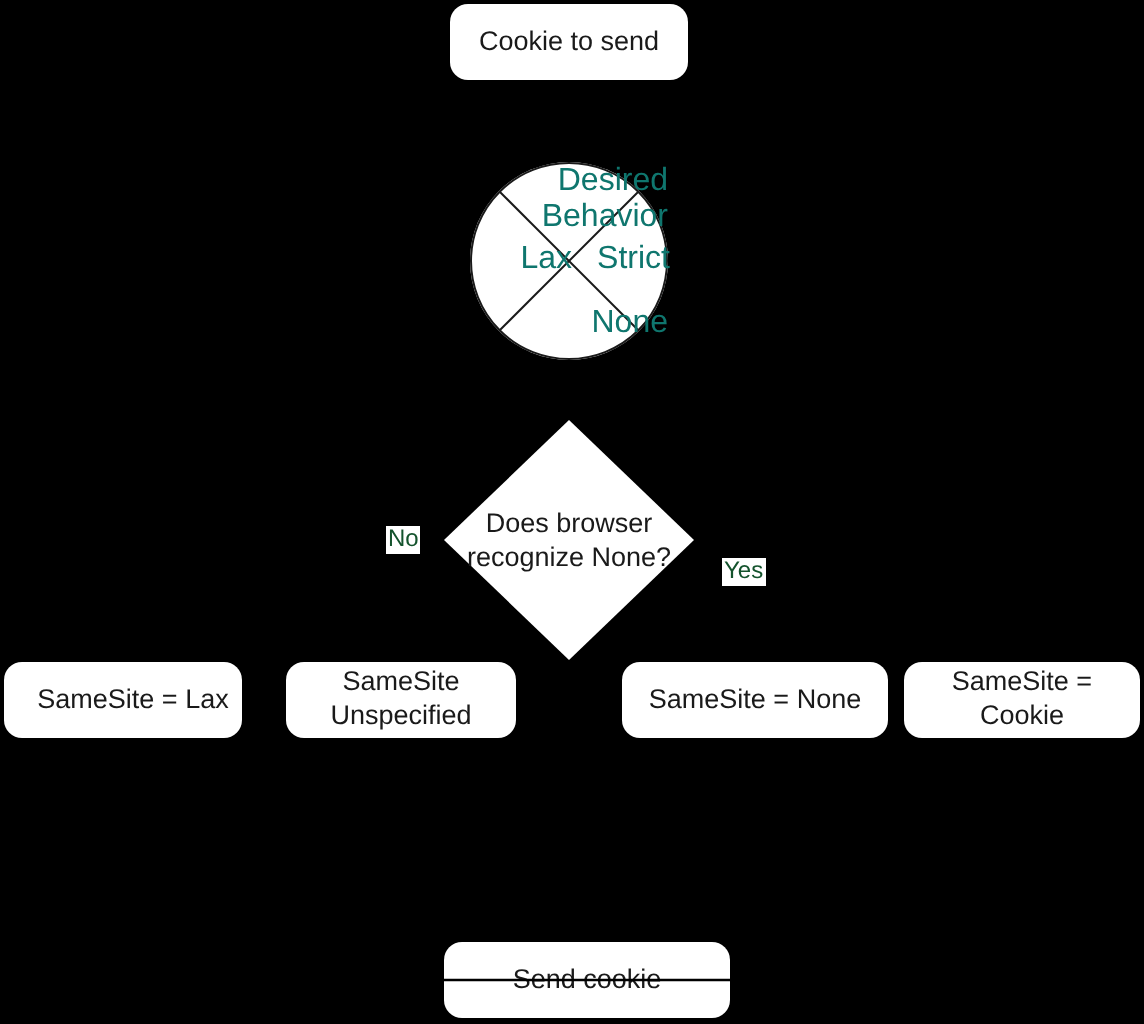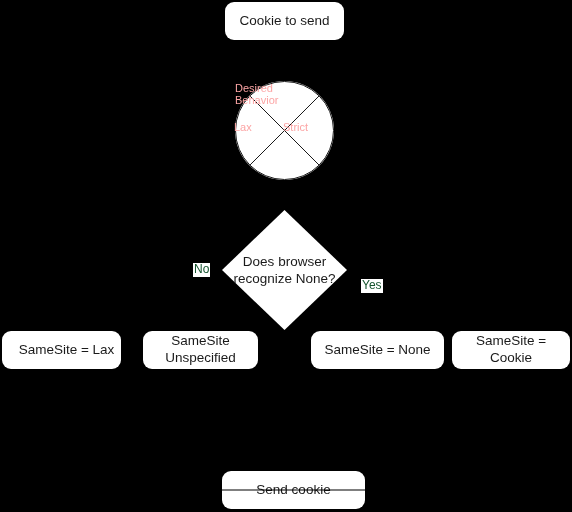--- a/index.html
+++ b/index.html
@@ -48,24 +48,24 @@
     border-radius: 50%;
   }
   .node-circle svg {
     position: absolute;
     inset: 0;
     width: 99px;
     height: 99px;
   }
   .circle-label {
     position: absolute;
-    color: #fca5a5;
-    font-size: 11px;
+    color: #0f766e;
+    font-size: 16px;
     line-height: 1.12;
-    text-align: left;
+    text-align: right;
     white-space: pre-line;
     z-index: 3;
   }
   .cl-top    { left: 0;    top: 1px;  width: 99px; }
   .cl-left   { left: -1px; top: 40px; width: 52px; }
   .cl-right  { left: 48px; top: 40px; width: 52px; }
   .cl-bottom { left: 0;    top: 72px; width: 99px; }
 
   
   .node-diamond {
@@ -143,20 +143,21 @@
     <div class="disc"></div>
     <svg viewBox="0 0 99 99">
       <circle cx="49.5" cy="49.5" r="49" fill="none" stroke="#1a1a1a" stroke-width="1"></circle>
       <line x1="14.6" y1="14.6" x2="84.4" y2="84.4" stroke="#1a1a1a" stroke-width="1"></line>
       <line x1="84.4" y1="14.6" x2="14.6" y2="84.4" stroke="#1a1a1a" stroke-width="1"></line>
     </svg>
     <div class="circle-label cl-top">Desired
 Behavior</div>
     <div class="circle-label cl-left">Lax</div>
     <div class="circle-label cl-right">Strict</div>
+    <div class="circle-label cl-bottom">None</div>
   </div>
 
   <div class="node-diamond">
     <div class="shape"></div>
     <div class="dtext">Does browser
 recognize None?</div>
   </div>
 
   <div class="edge-label el-no">No</div>
   <div class="edge-label el-yes">Yes</div>

